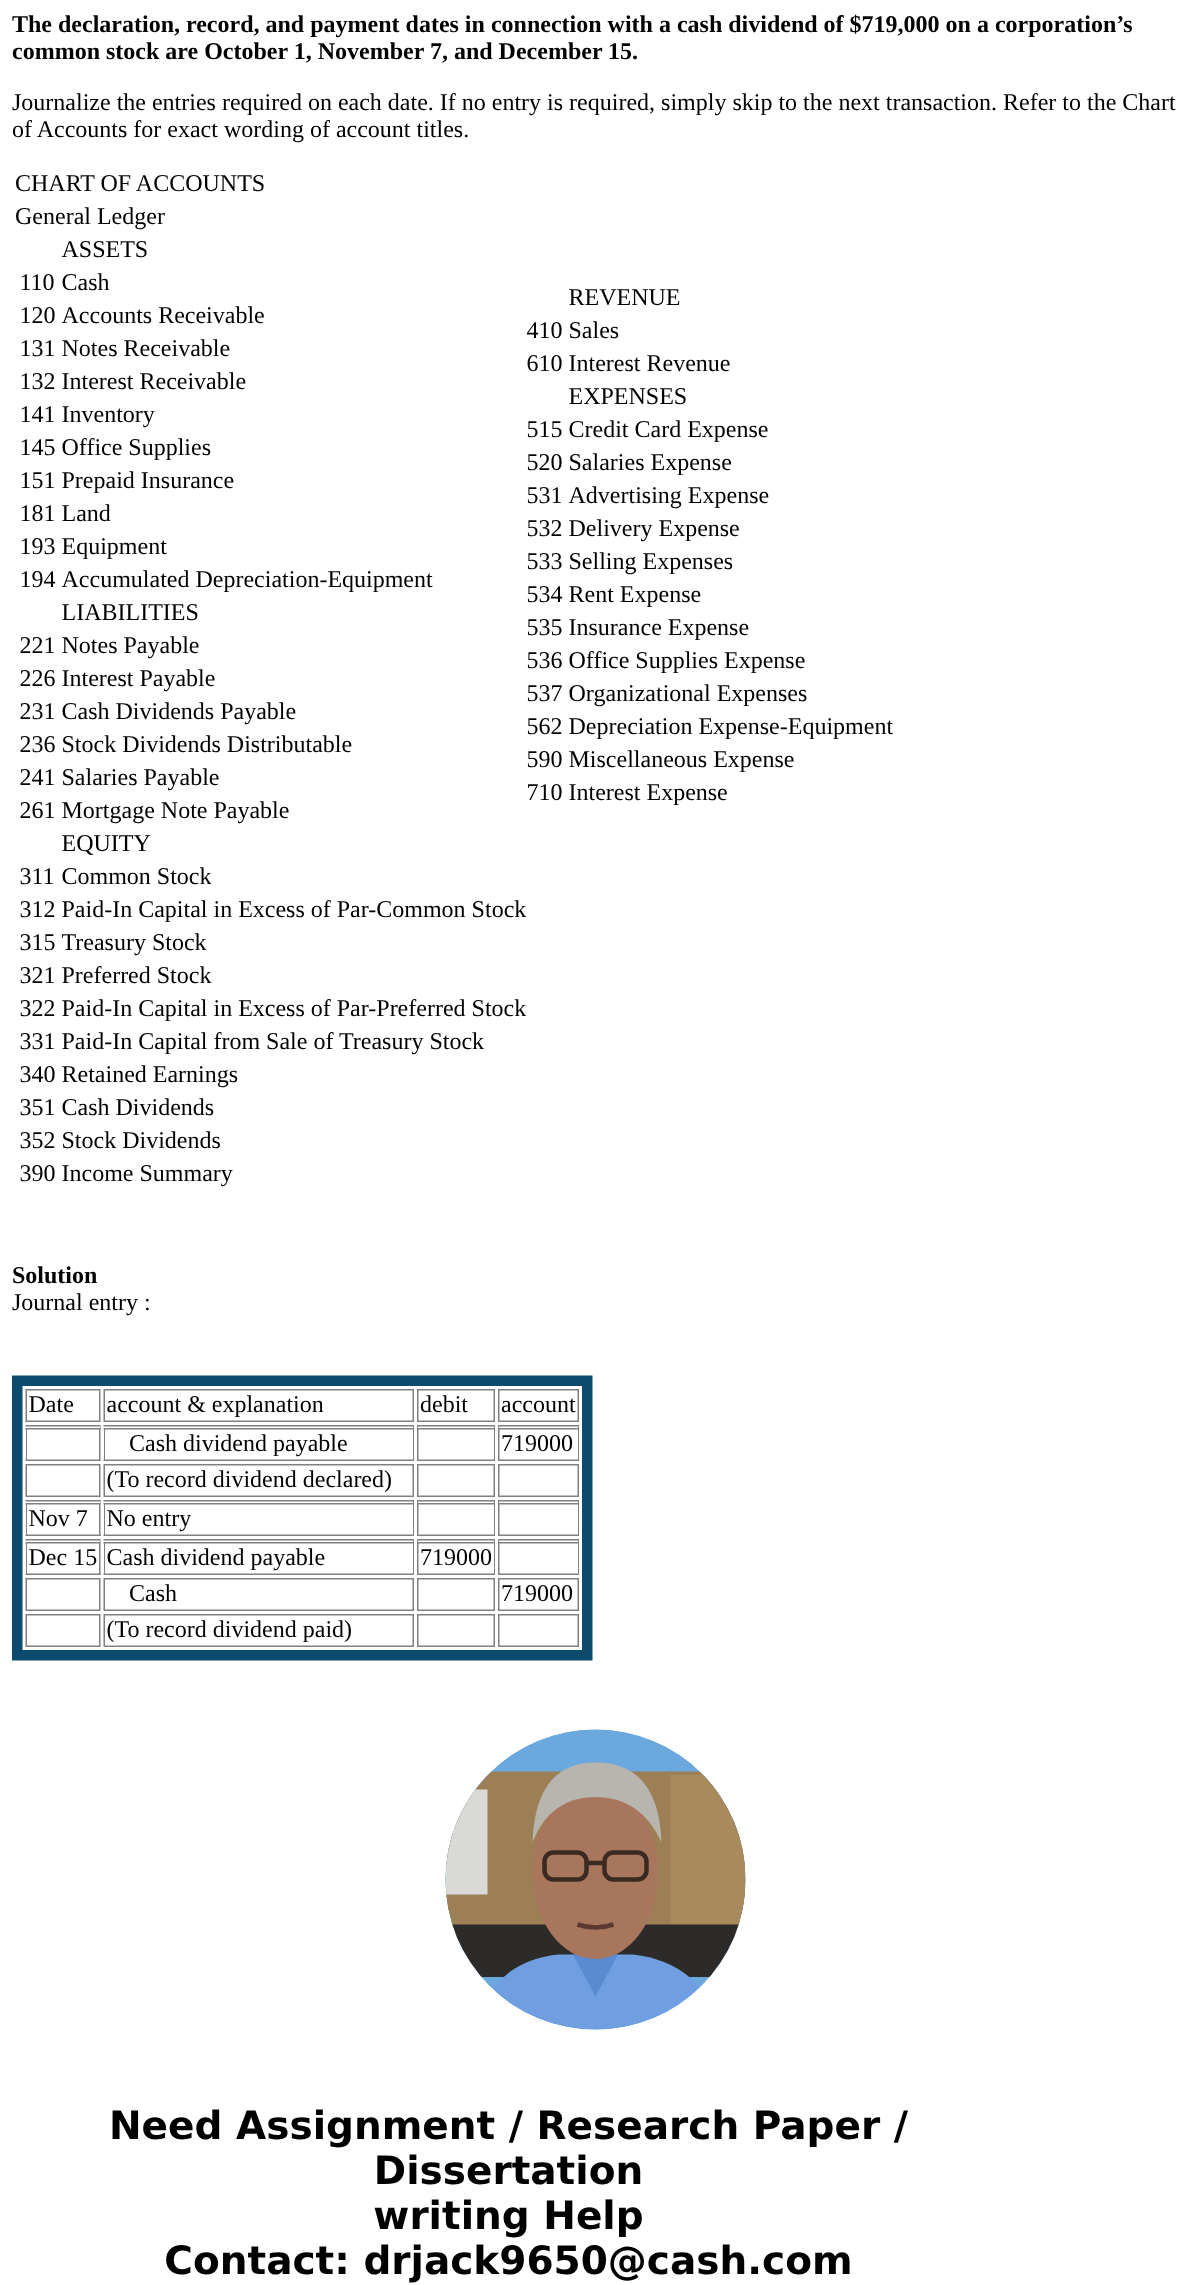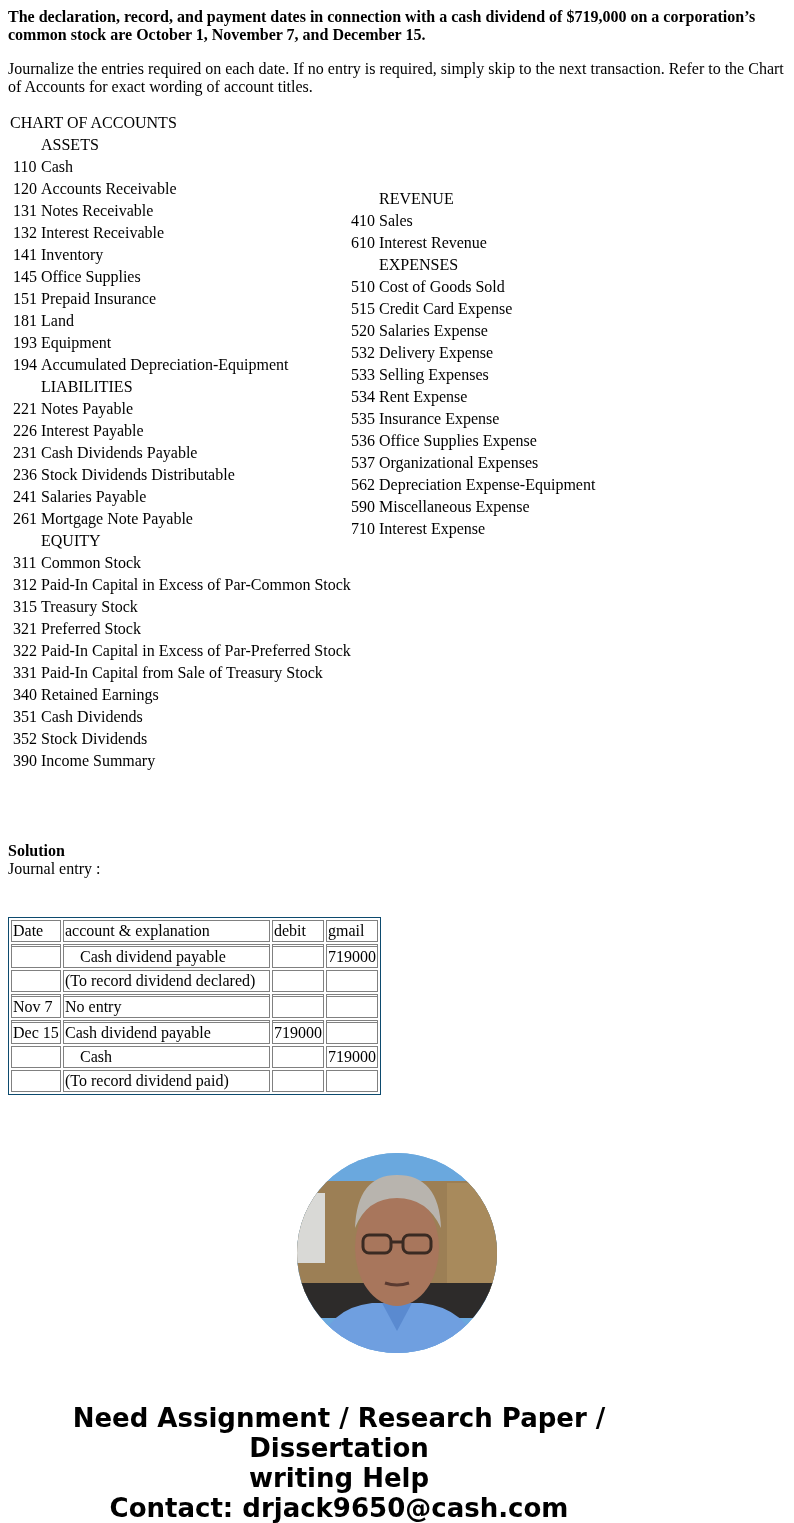--- a/index.html
+++ b/index.html
@@ -20,21 +20,21 @@
   .coa-item .num { display: inline-block; width: 28px; }
   #col-right { left: 346px; top: 188px; }
   #col-right .coa-item { padding-left: 5px; }
   #col-right .coa-heading { padding-left: 33px; }
 
   h3.sol { position: absolute; left: 8px; top: 842px; margin: 0; font-size: 16px; font-weight: bold; }
   .jlabel { position: absolute; left: 8px; top: 860px; margin: 0; }
 
   table.journal {
     position: absolute; left: 8px; top: 917px;
-    border: 1px solid #0c4a6e; border-spacing: 2px; border-collapse: separate;
+    border: 7px solid #0c4a6e; border-spacing: 2px; border-collapse: separate;
     font-size: 16px; line-height: 18px;
   }
   table.journal td {
     border: 1px solid #808080; padding: 1px; height: 18px; white-space: nowrap;
   }
   table.journal tbody + tbody tr:first-child td { border-top: 3px double #808080; }
   .indent { padding-left: 16px !important; }
   .c-date { width: 46px; }
   .c-acct { width: 188px; margin-left: 47px; }
   .c-num { width: 46px; margin-left: 30px; }
@@ -49,20 +49,21 @@
   }
 </style>
 </head>
 <body>
 
 <p id="p1" class="para">The declaration, record, and payment dates in connection with a cash dividend of $719,000 on a corporation’s common stock are October 1, November 7, and December 15.</p>
 <p id="p2" class="para">Journalize the entries required on each date. If no entry is required, simply skip to the next transaction. Refer to the Chart of Accounts for exact wording of account titles.</p>
 
 <div class="coa">
   <div class="coa-row coa-title">CHART OF ACCOUNTS</div>
+  <div class="coa-row coa-title">General Ledger</div>
   <div id="col-left">
       <div class="coa-row coa-heading">ASSETS</div>
       <div class="coa-row coa-item"><span class="num">110</span><span>Cash</span></div>
       <div class="coa-row coa-item"><span class="num">120</span><span>Accounts Receivable</span></div>
       <div class="coa-row coa-item"><span class="num">131</span><span>Notes Receivable</span></div>
       <div class="coa-row coa-item"><span class="num">132</span><span>Interest Receivable</span></div>
       <div class="coa-row coa-item"><span class="num">141</span><span>Inventory</span></div>
       <div class="coa-row coa-item"><span class="num">145</span><span>Office Supplies</span></div>
       <div class="coa-row coa-item"><span class="num">151</span><span>Prepaid Insurance</span></div>
       <div class="coa-row coa-item"><span class="num">181</span><span>Land</span></div>
@@ -86,44 +87,44 @@
       <div class="coa-row coa-item"><span class="num">351</span><span>Cash Dividends</span></div>
       <div class="coa-row coa-item"><span class="num">352</span><span>Stock Dividends</span></div>
       <div class="coa-row coa-item"><span class="num">390</span><span>Income Summary</span></div>
     </div>
 </div>
 <div class="coa-col" id="col-right">
     <div class="coa-row coa-heading">REVENUE</div>
     <div class="coa-row coa-item"><span class="num">410</span><span>Sales</span></div>
     <div class="coa-row coa-item"><span class="num">610</span><span>Interest Revenue</span></div>
     <div class="coa-row coa-heading">EXPENSES</div>
-    <div class="coa-row coa-item"><span class="num">510</span><span>Cost of Goods Sold</span></div>
     <div class="coa-row coa-item"><span class="num">515</span><span>Credit Card Expense</span></div>
     <div class="coa-row coa-item"><span class="num">520</span><span>Salaries Expense</span></div>
+    <div class="coa-row coa-item"><span class="num">531</span><span>Advertising Expense</span></div>
     <div class="coa-row coa-item"><span class="num">532</span><span>Delivery Expense</span></div>
     <div class="coa-row coa-item"><span class="num">533</span><span>Selling Expenses</span></div>
     <div class="coa-row coa-item"><span class="num">534</span><span>Rent Expense</span></div>
     <div class="coa-row coa-item"><span class="num">535</span><span>Insurance Expense</span></div>
     <div class="coa-row coa-item"><span class="num">536</span><span>Office Supplies Expense</span></div>
     <div class="coa-row coa-item"><span class="num">537</span><span>Organizational Expenses</span></div>
     <div class="coa-row coa-item"><span class="num">562</span><span>Depreciation Expense-Equipment</span></div>
     <div class="coa-row coa-item"><span class="num">590</span><span>Miscellaneous Expense</span></div>
     <div class="coa-row coa-item"><span class="num">710</span><span>Interest Expense</span></div>
   </div>
 
 <h3 class="sol">Solution</h3>
 <p class="jlabel">Journal entry :</p>
 
 <table class="journal">
   <tbody id="jhead">
     <tr>
       <td class="c-date">Date</td>
       <td class="c-acct">account &amp; explanation</td>
       <td class="c-num">debit</td>
-      <td class="c-num">gmail</td>
+      <td class="c-num">account</td>
     </tr>
   </tbody>
 <tbody>
       <tr>
         <td class="c-date"></td>
         <td class="c-acct indent">Cash dividend payable</td>
         <td class="c-num"></td>
         <td class="c-num">719000</td>
       </tr>
       <tr>

